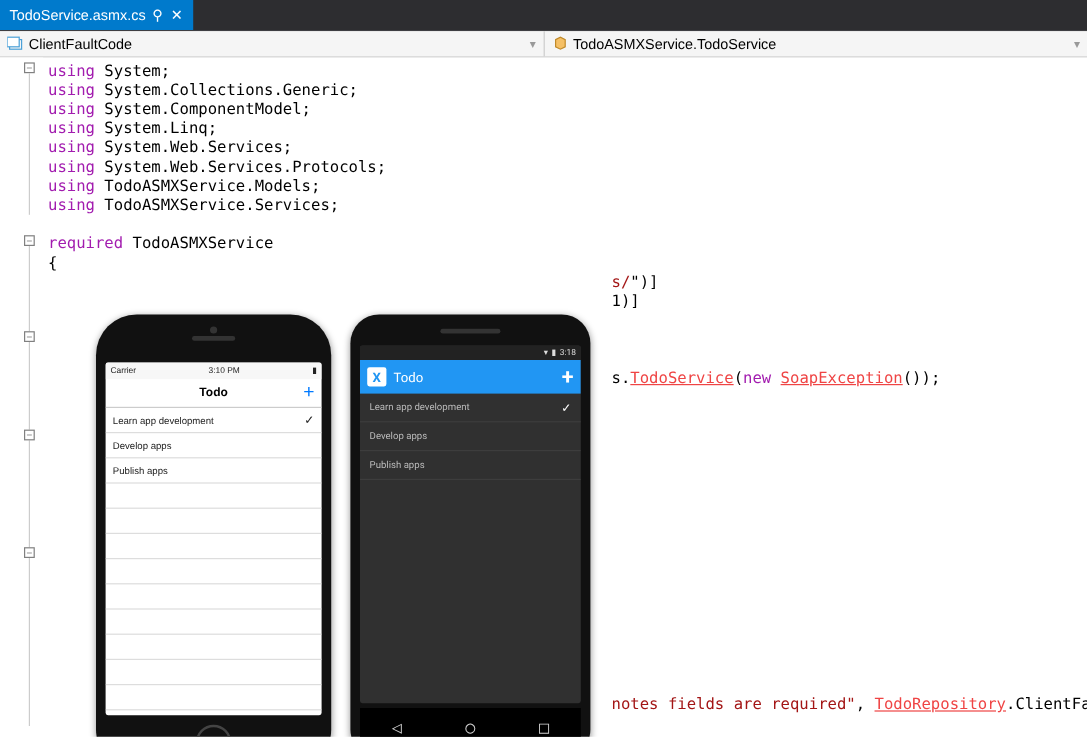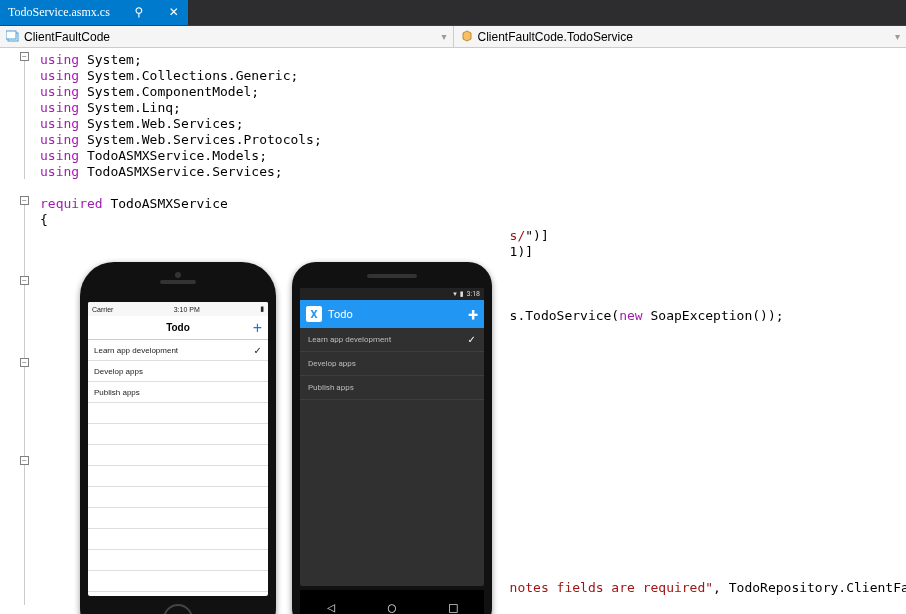--- a/index.html
+++ b/index.html
@@ -1,31 +1,31 @@
 <!DOCTYPE html>
 <html><head>
 <meta charset="utf-8">
 <style>
   * { margin:0; padding:0; box-sizing:border-box; }
   body { font-family:Consolas,Menlo,monospace; font-size:13px; color:#000; background:#fff; width:906px; height:614px; overflow:hidden; }
   .tabbar { background:#2d2d30; height:26px; display:flex; align-items:stretch; border-bottom:1px solid #3e3e42; }
-  .tab { background:#007acc; color:#fff; display:flex; align-items:center; padding:0 8px; font-family:Liberation Serif, serif; font-size:12px; gap:23px; }
+  .tab { background:#007acc; color:#fff; display:flex; align-items:center; padding:0 8px; font-family:Liberation Sans, sans-serif; font-size:12px; gap:4px; }
   .tab .pin,.tab .close { width:12px; text-align:center; cursor:pointer; }
   .navbar { background:#f5f5f5; border-bottom:1px solid #ccc; height:22px; display:flex; }
   .navcell { flex:1; display:flex; align-items:center; padding:0 6px; border-right:1px solid #ccc; font-family:"Segoe UI",sans-serif; font-size:12px; gap:4px; }
   .navcell:last-child { border-right:none; }
   .chev { color:#999; font-size:10px; margin-left:auto; }
   .ns-icon svg,.cls-icon svg { display:block; }
   .editor { display:flex; height:calc(614px - 26px - 22px); background:#fff; position:relative; }
   .gutter { width:36px; background:#fff; border-right:0; position:relative; flex-shrink:0; }
   .outline-box { position:absolute; left:20px; width:9px; height:9px; border:1px solid #808080; background:#fff; font-size:8px; line-height:7px; text-align:center; color:#808080; cursor:pointer; }
   .outline-line { position:absolute; left:24px; width:0; border-left:1px solid #ccc; }
   .code { padding:4px 0 0 4px; font-family:Consolas,Menlo,monospace; font-size:13px; line-height:16px; white-space:pre; position:relative; flex:1; }
   .kw { color:#a21caf; }
-  .typ { color:#000000; }
+  .typ { color:#ef4444;text-decoration:underline; }
   .str { color:#a31515; }
   .phone { position:absolute; border-radius:34px; background:#111; box-shadow:0 2px 6px rgba(0,0,0,.4); }
   .iphone { left:80px; top:214px; width:196px; height:380px; }
   .iphone:before { content:""; position:absolute; top:18px; left:50%; transform:translateX(-50%); width:36px; height:4px; border-radius:3px; background:#333; }
   .iphone:after { content:""; position:absolute; top:10px; left:50%; transform:translateX(-50%); width:6px; height:6px; border-radius:50%; background:#333; }
   .iphone .home { position:absolute; bottom:8px; left:50%; transform:translateX(-50%); width:30px; height:30px; border:2px solid #444; border-radius:50%; }
   .iphone .screen { position:absolute; top:40px; left:8px; right:8px; bottom:46px; background:#fff; border-radius:2px; overflow:hidden; }
   .ios-status { height:14px; background:#f7f7f7; display:flex; align-items:center; justify-content:space-between; padding:0 4px; font-size:7px; color:#222; font-family:-apple-system,"Segoe UI",sans-serif; }
   .ios-nav { height:24px; border-bottom:1px solid #ccc; display:flex; align-items:center; justify-content:center; position:relative; font-family:-apple-system,"Segoe UI",sans-serif; }
   .ios-nav .title { font-weight:600; font-size:10px; }
@@ -66,21 +66,21 @@
     </span>
     <span>ClientFaultCode</span>
     <span class="chev">▾</span>
   </div>
   <div class="navcell">
     <span class="cls-icon">
       <svg width="14" height="14">
           <path d="M3 3 L7 1 L11 3 L11 9 L7 11 L3 9 Z" fill="#f5c066" stroke="#c08a2a" stroke-width="1"></path>
         </svg>
     </span>
-    <span>ClientFaultCode.TodoService</span>
+    <span>TodoASMXService.TodoService</span>
     <span class="chev">▾</span>
   </div>
 </div>
 
 <div class="editor">
   <div class="gutter">
     <div class="outline-box" style="top:4px">−</div>
     <div class="outline-line" style="top:13px;height:118px"></div>
     <div class="outline-box" style="top:148px">−</div>
     <div class="outline-line" style="top:157px;height:400px"></div>

